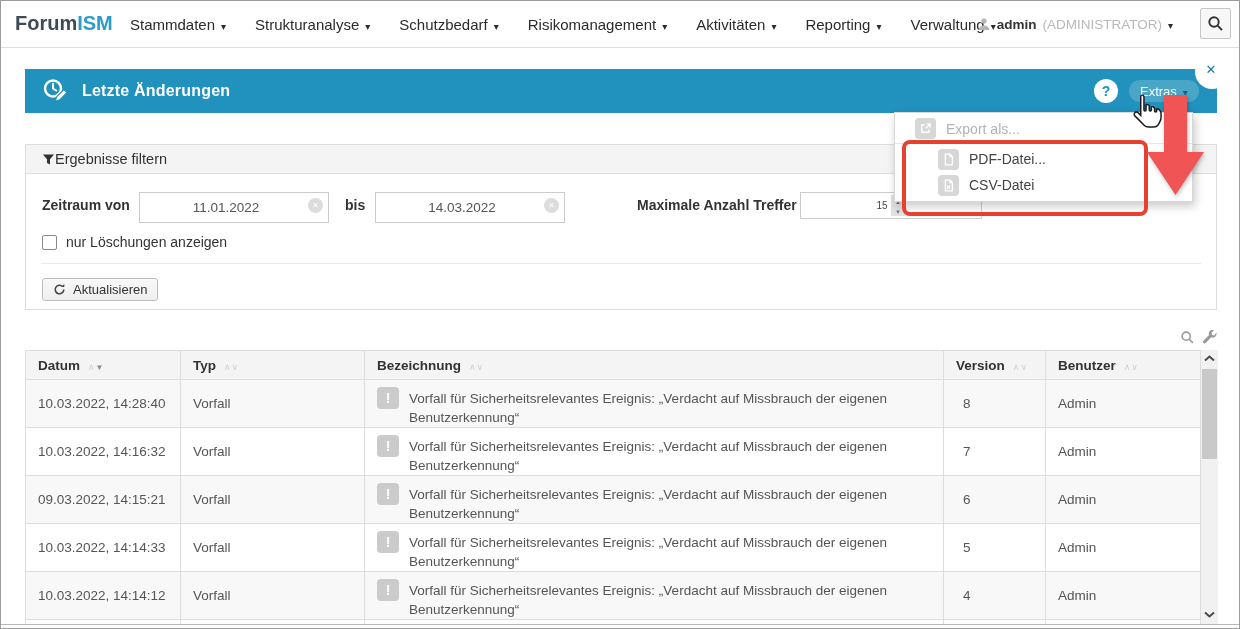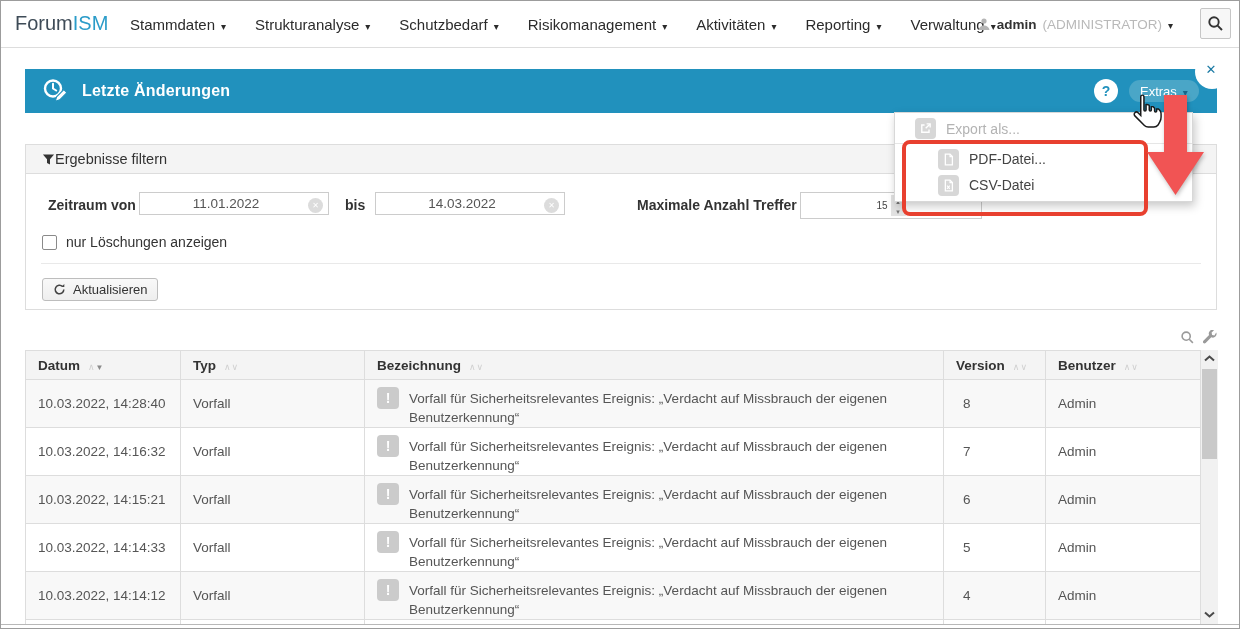--- a/index.html
+++ b/index.html
@@ -1,21 +1,21 @@
 <!DOCTYPE html>
 <html><head>
 <meta charset="utf-8">
 <style>
   html,body{margin:0;padding:0;background:#e9e9e9;}
   .screen{position:relative;width:1240px;height:629px;background:#fff;border:1px solid #9c9c9c;
           box-sizing:border-box;overflow:hidden;font-family:"Liberation Sans","DejaVu Sans",sans-serif;}
 
   
   .topnav{position:absolute;left:0;top:0;width:100%;height:46px;background:#fff;border-bottom:1px solid #ddd;}
-  .brand{position:absolute;left:14px;top:11px;font-size:20px;font-weight:normal;color:#3e4b57;}
+  .brand{position:absolute;left:14px;top:11px;font-size:20px;font-weight:bold;color:#3e4b57;}
   .brand .accent{color:#2b9cc9;}
   .mainmenu{position:absolute;left:129px;top:0;height:46px;display:flex;align-items:center;gap:29px;font-size:15px;color:#2b2b2b;}
   .nav-item{display:flex;align-items:center;gap:6px;cursor:pointer;white-space:nowrap;}
   .caret{display:inline-block;}
   .caret::after{content:"▾";font-size:10px;color:#2b2b2b;line-height:1;}
   .usermenu{position:absolute;right:66px;top:0;height:46px;display:flex;align-items:center;gap:6px;font-size:13.5px;color:#333;cursor:pointer;}
   .usermenu .uname{font-weight:bold;}
   .usermenu .role{color:#b9b9b9;}
   .searchbtn{position:absolute;right:8px;top:7px;width:31px;height:31px;border:1px solid #c6c6c6;background:#f7f7f7;
              border-radius:2px;display:flex;align-items:center;justify-content:center;color:#333;cursor:pointer;padding:0;}
@@ -39,21 +39,21 @@
   .menu-head{height:25px;display:flex;align-items:center;gap:10px;padding-left:20px;color:#b3b3b3;font-size:14px;}
   .menu-sep{border-top:1px solid #e6e6e6;margin:2px 0;}
   .menu-item{height:26px;display:flex;align-items:center;gap:10px;padding-left:43px;color:#444;font-size:14px;cursor:pointer;}
   .mi{width:21px;height:21px;border-radius:4px;background:#d7d7d7;display:flex;align-items:center;justify-content:center;flex:none;}
 
   
   .filterbox{position:absolute;left:24px;top:143px;width:1192px;height:166px;border:1px solid #ddd;background:#fff;box-sizing:border-box;}
   .filter-head{height:28px;background:#f4f4f4;border-bottom:1px solid #ddd;display:flex;align-items:center;
                padding-left:16px;font-size:14.5px;color:#333;}
   .flabel{position:absolute;font-weight:bold;font-size:14px;color:#333;line-height:27px;top:47px;white-space:nowrap;}
-  .datewrap{position:absolute;top:47px;width:190px;height:23px;}
+  .datewrap{position:absolute;top:47px;width:190px;height:31px;}
   .datewrap input{width:100%;height:100%;border:1px solid #ccc;box-sizing:border-box;text-align:center;
                   font-size:13.5px;color:#555;font-family:inherit;padding:0 20px 0 4px;background:#fff;}
   .clear-btn{position:absolute;right:6px;top:6px;width:15px;height:15px;border-radius:50%;background:#dcdcdc;cursor:pointer;
              display:flex;align-items:center;justify-content:center;}
   .clear-btn::after{content:"✕";color:#fff;font-size:8px;font-weight:bold;}
   .numbox{position:absolute;left:774px;top:47px;width:182px;height:27px;border:1px solid #ccc;box-sizing:border-box;
           display:flex;align-items:center;justify-content:center;gap:3px;font-size:10px;color:#444;background:#fff;}
   .spinner{width:15px;height:21px;background:#e2e2e2;display:flex;flex-direction:column;align-items:center;justify-content:center;
            color:#777;line-height:1;cursor:pointer;}
   .spin-up::after{content:"▴";font-size:7px;}
@@ -183,21 +183,21 @@
 
   <div class="filterbox">
     <div class="filter-head">
       <span style="display:flex;">
         <svg width="13" height="13" viewBox="0 0 14 14">
             <path d="M1 1.5h12L8.6 6.7v5.8l-3.2-1.6V6.7z" fill="#333"></path>
           </svg>
       </span>
       <span>Ergebnisse filtern</span>
     </div>
-    <span class="flabel" style="left:22px;">Zeitraum von</span>
+    <span class="flabel" style="left:16px;">Zeitraum von</span>
     <div class="datewrap" style="left:113px;">
       <input type="text" value="11.01.2022" style="">
       <span class="clear-btn"></span>
     </div>
     <span class="flabel" style="left:319px;">bis</span>
     <div class="datewrap" style="left:349px;">
       <input type="text" value="14.03.2022" style="">
       <span class="clear-btn"></span>
     </div>
     <span class="flabel" style="left:611px;">Maximale Anzahl Treffer</span>
@@ -291,21 +291,21 @@
       <div class="tc">10.03.2022, 14:16:32</div>
       <div class="tc">Vorfall</div>
       <div class="tc bez">
           <span class="bang">!</span>
           <span class="beztext">Vorfall für Sicherheitsrelevantes Ereignis: „Verdacht auf Missbrauch der eigenen Benutzerkennung“</span>
         </div>
       <div class="tc ver">7</div>
       <div class="tc">Admin</div>
     </div>
     <div class="trow tbody-row odd">
-      <div class="tc">10.03.2022, 14:15:21</div>
+      <div class="tc">09.03.2022, 14:15:21</div>
       <div class="tc">Vorfall</div>
       <div class="tc bez">
           <span class="bang">!</span>
           <span class="beztext">Vorfall für Sicherheitsrelevantes Ereignis: „Verdacht auf Missbrauch der eigenen Benutzerkennung“</span>
         </div>
       <div class="tc ver">6</div>
       <div class="tc">Admin</div>
     </div>
     <div class="trow tbody-row">
       <div class="tc">10.03.2022, 14:14:33</div>

